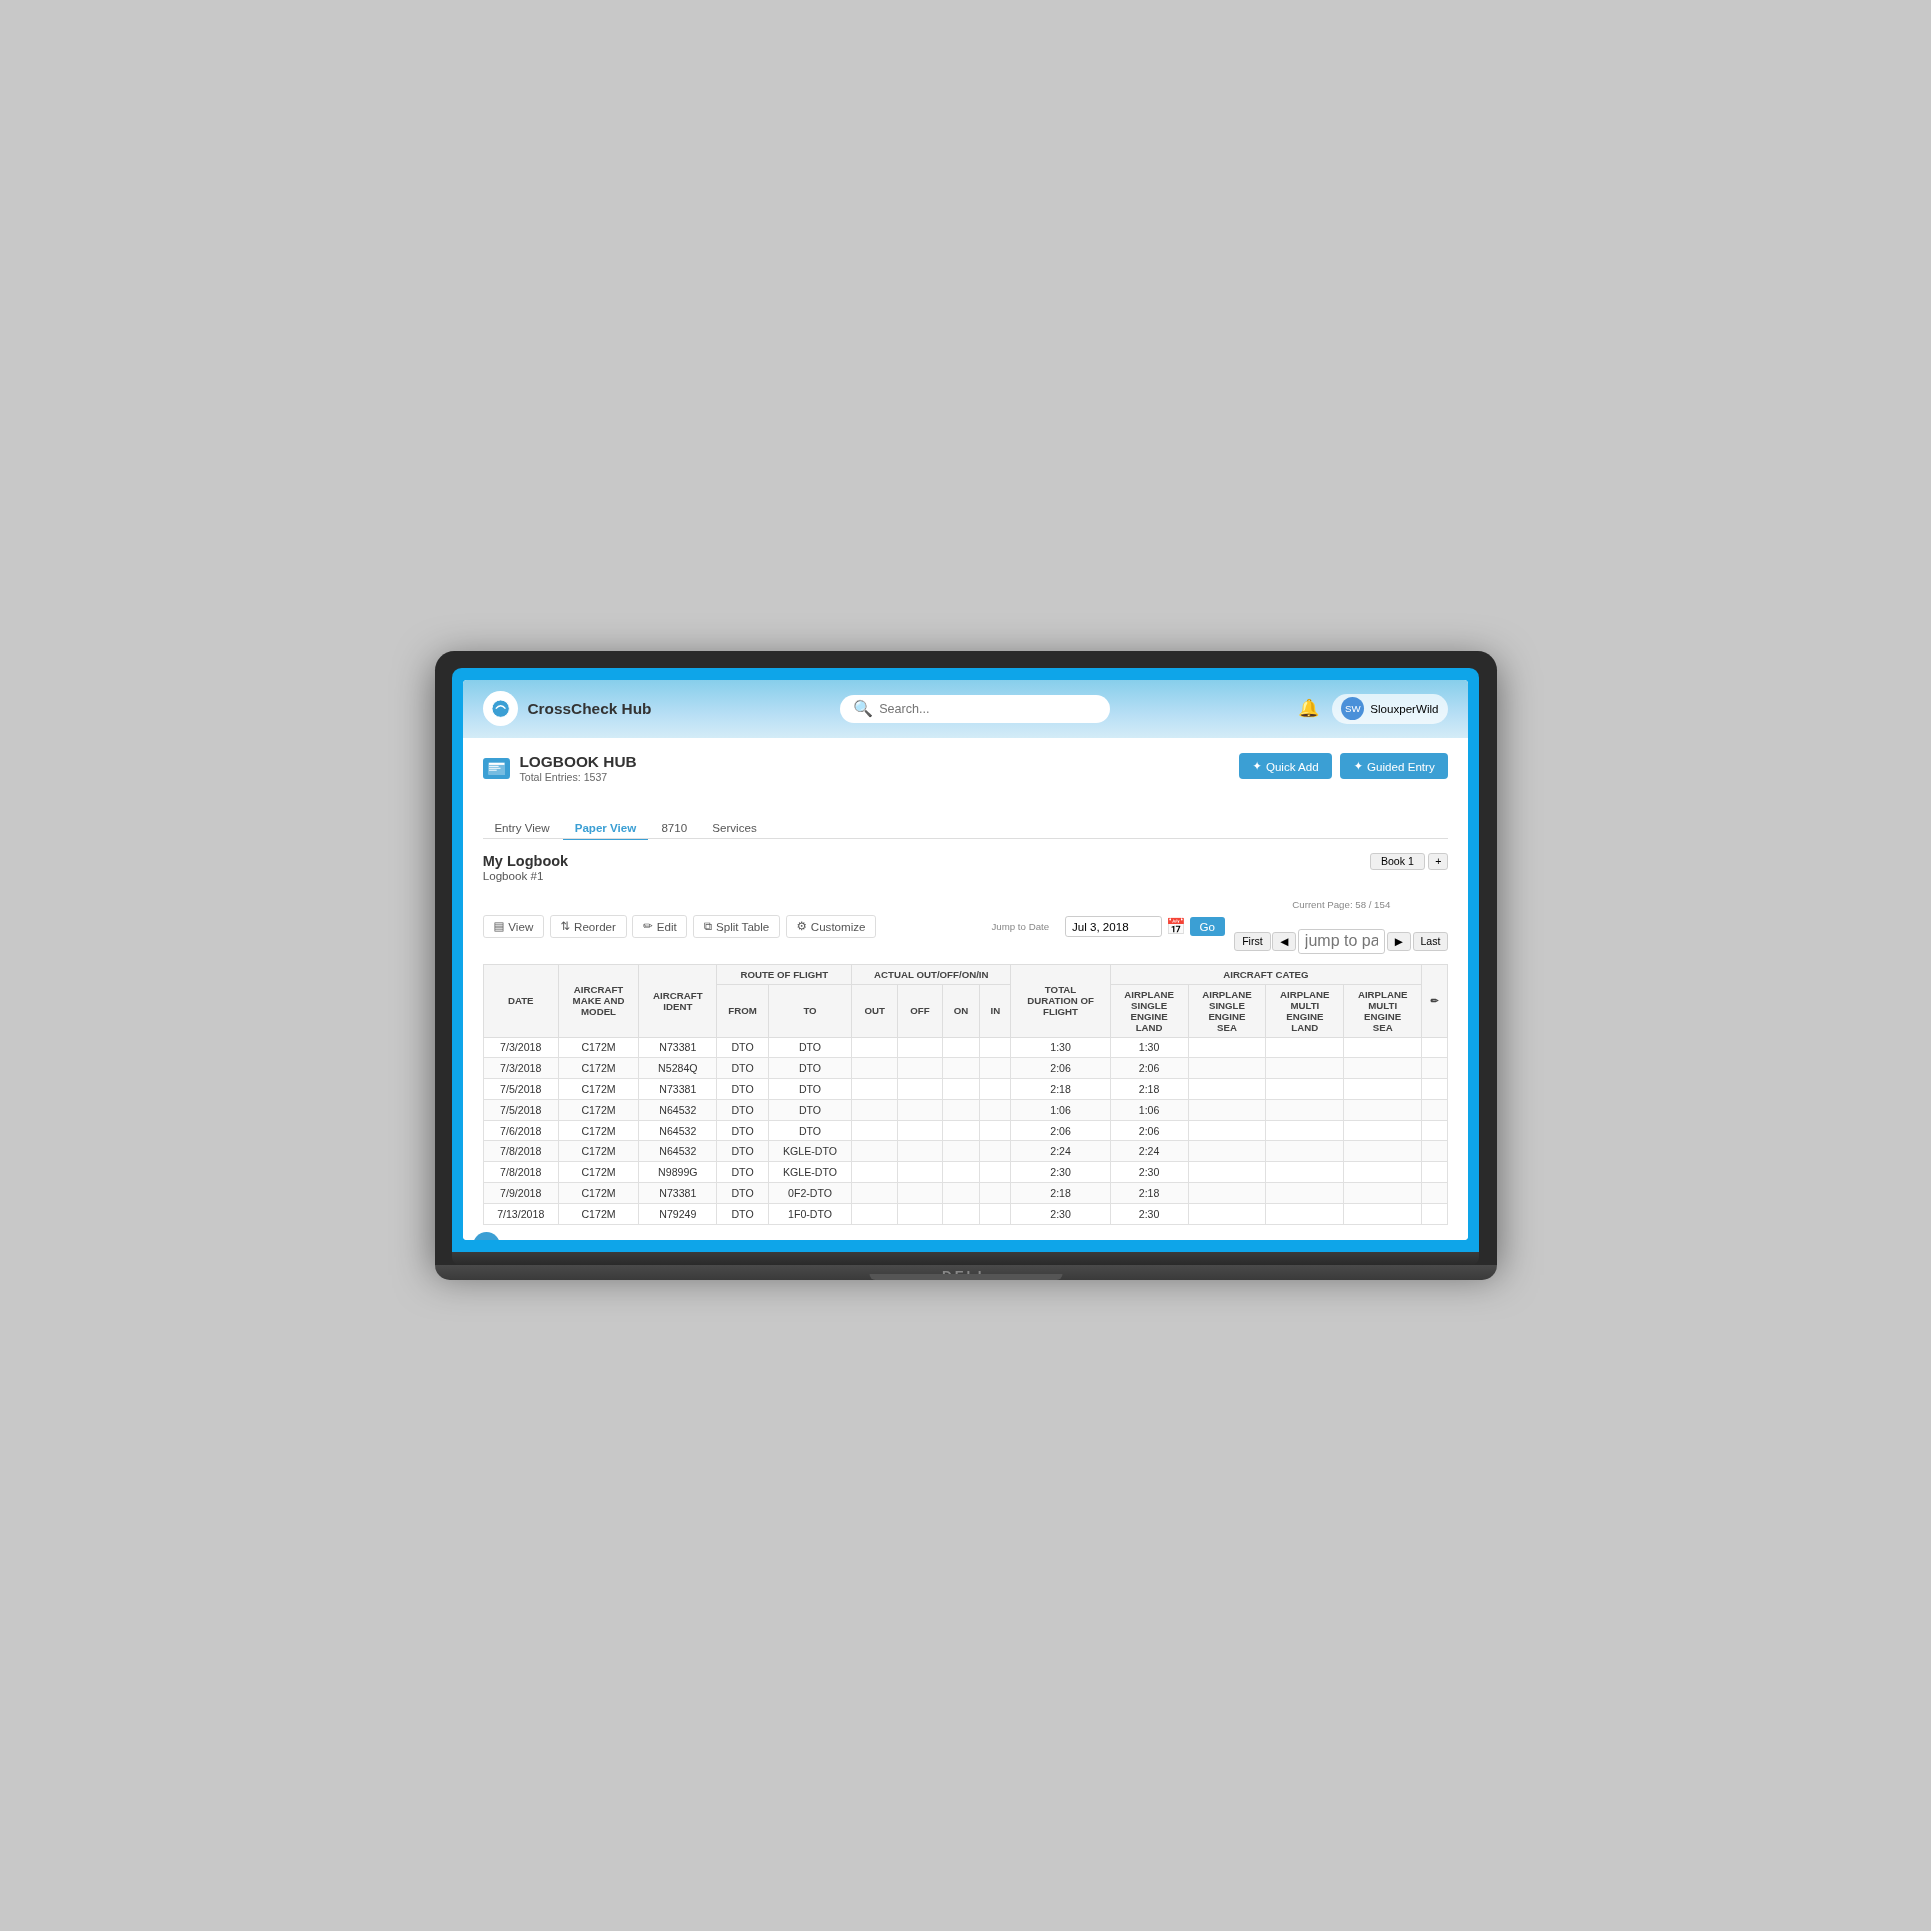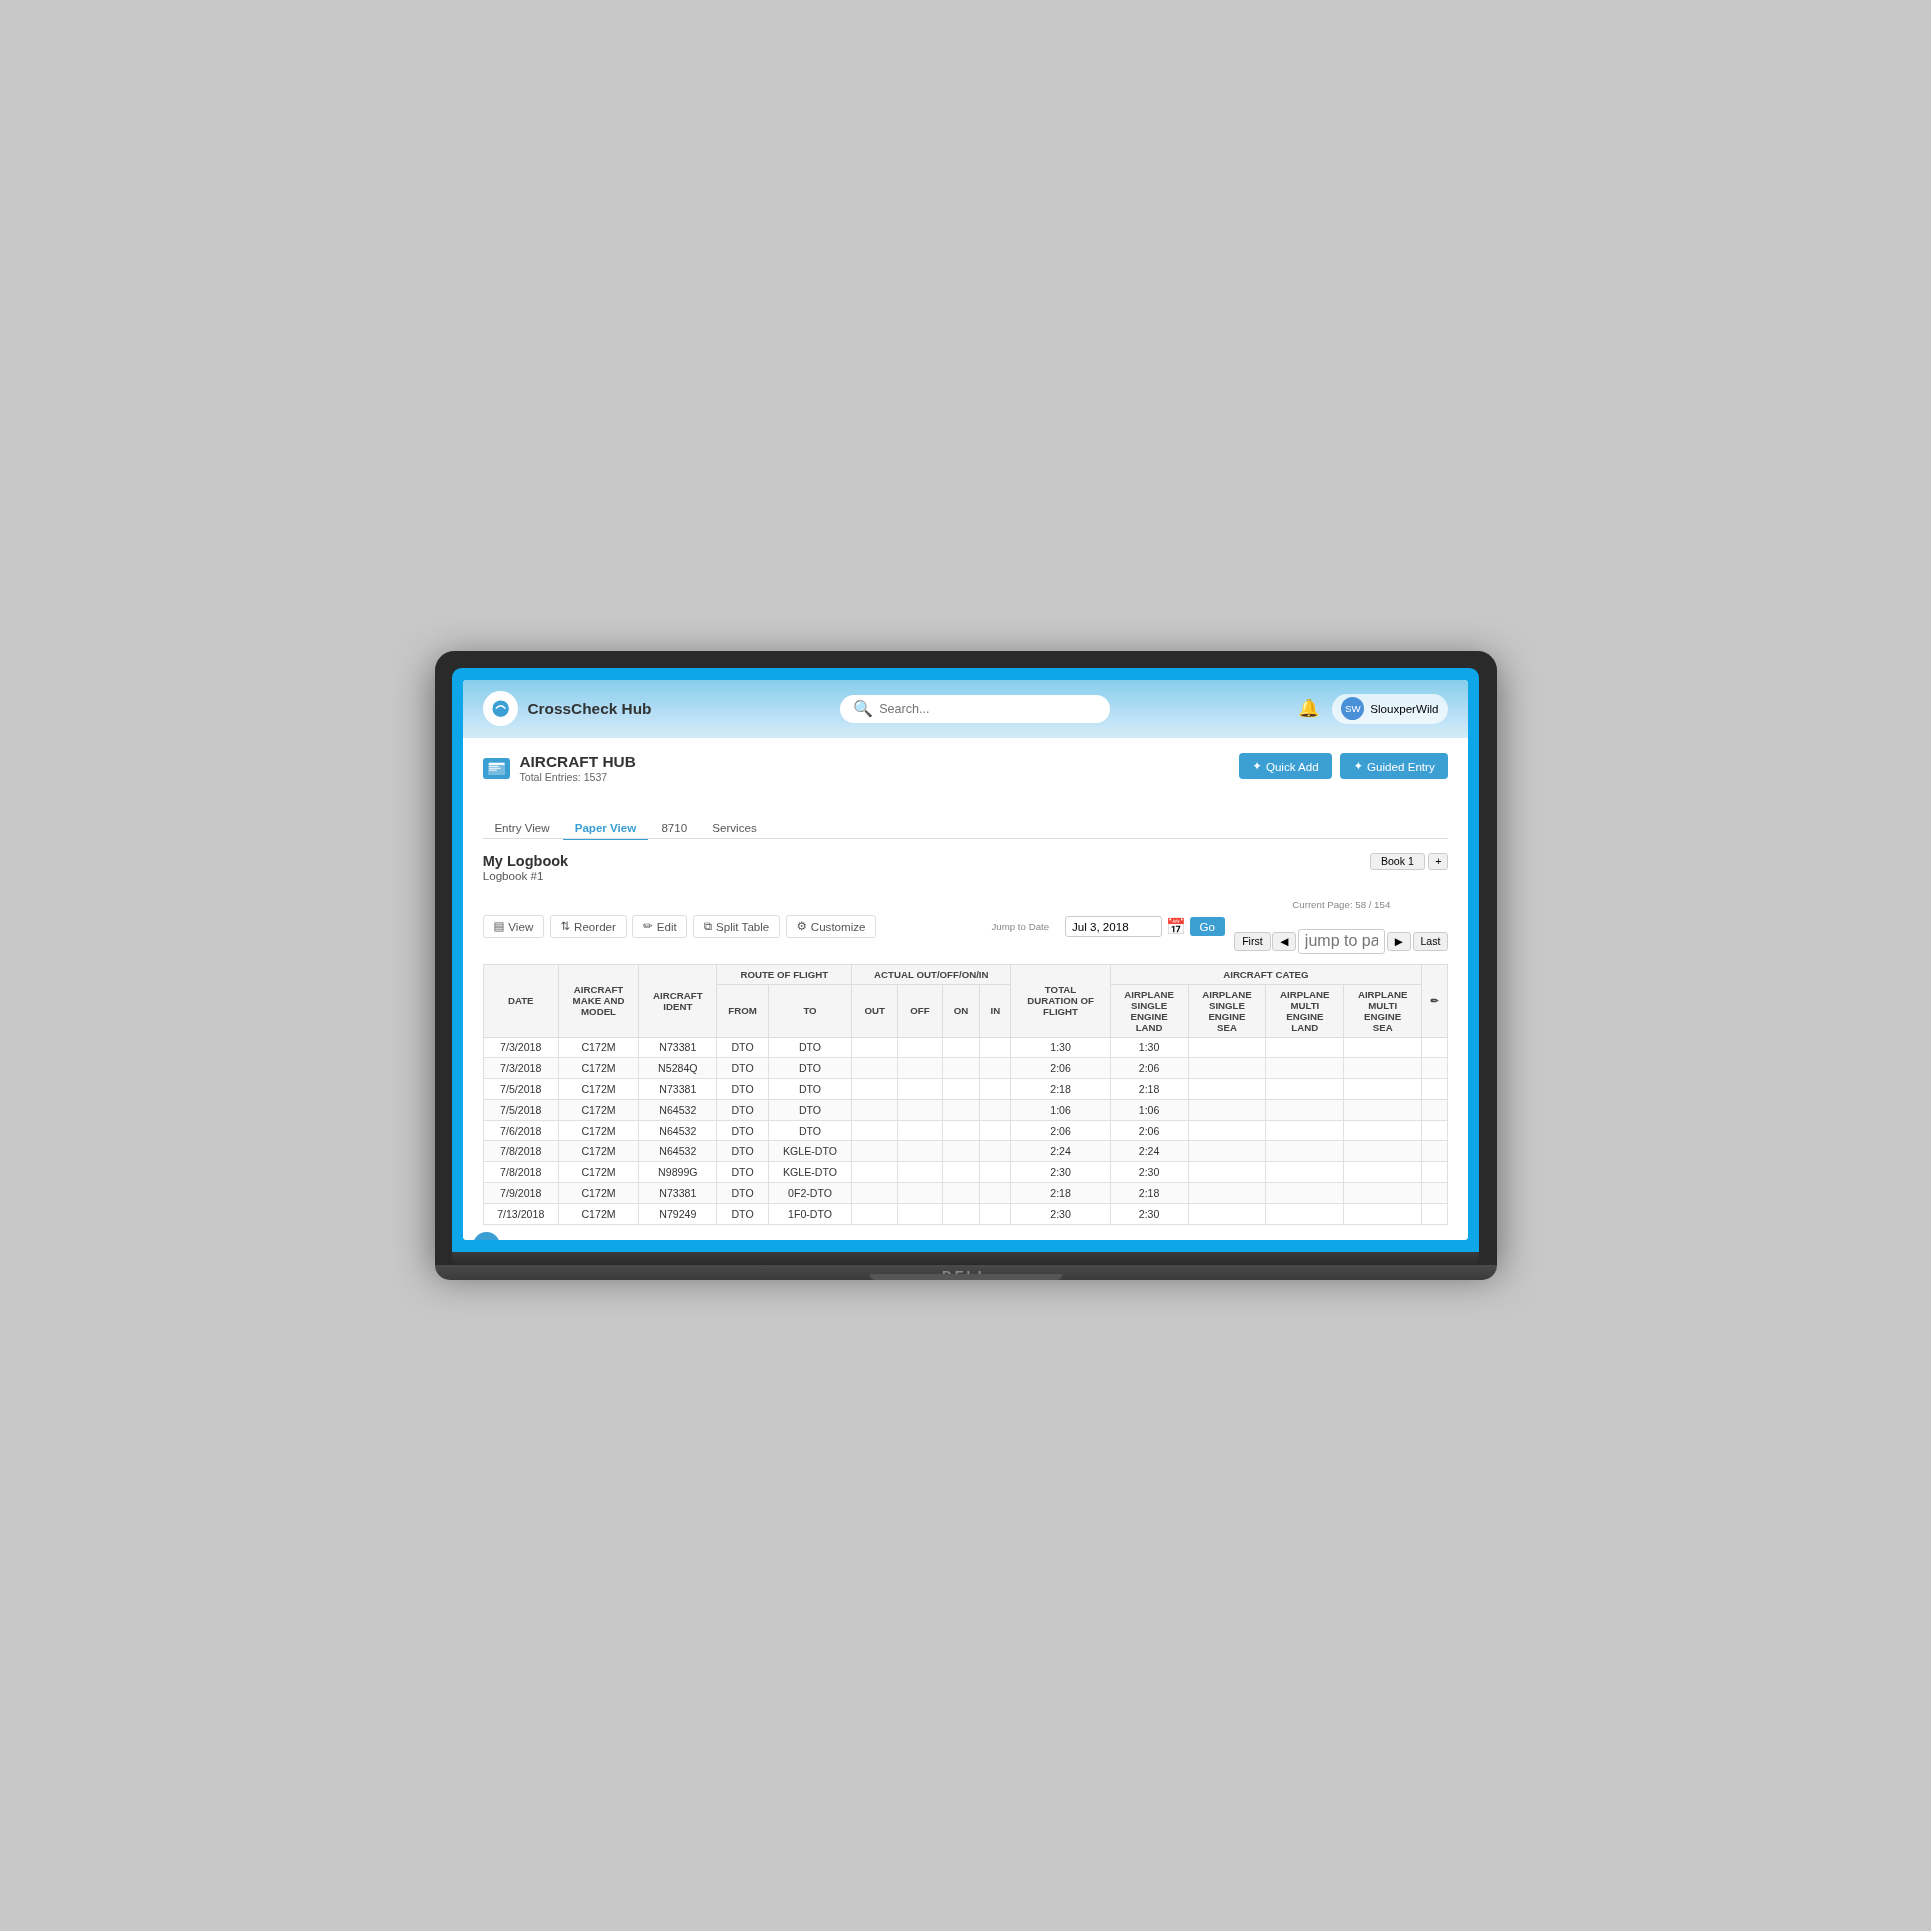--- a/index.html
+++ b/index.html
@@ -507,21 +507,21 @@
               <div class="logbook-icon">
                 <svg viewBox="0 0 18 14">
                     <rect x="0" y="0" width="18" height="14" rx="2" fill="white" opacity="0.3"></rect>
                     <rect x="1" y="1" width="16" height="2" fill="white"></rect>
                     <rect x="1" y="4" width="10" height="1" fill="white"></rect>
                     <rect x="1" y="6" width="12" height="1" fill="white"></rect>
                     <rect x="1" y="8" width="8" height="1" fill="white"></rect>
                   </svg>
               </div>
               <div class="logbook-text">
-                <h2>AIRCRAFT HUB</h2>
+                <h2>LOGBOOK HUB</h2>
                 <p>Total Entries: 1537</p>
               </div>
             </div>
             <div class="action-buttons">
               <button class="btn-quick-add">
                 <span>✦</span>
                 <span>Quick Add</span>
               </button>
               <button class="btn-guided-entry">
                 <span>✦</span>

